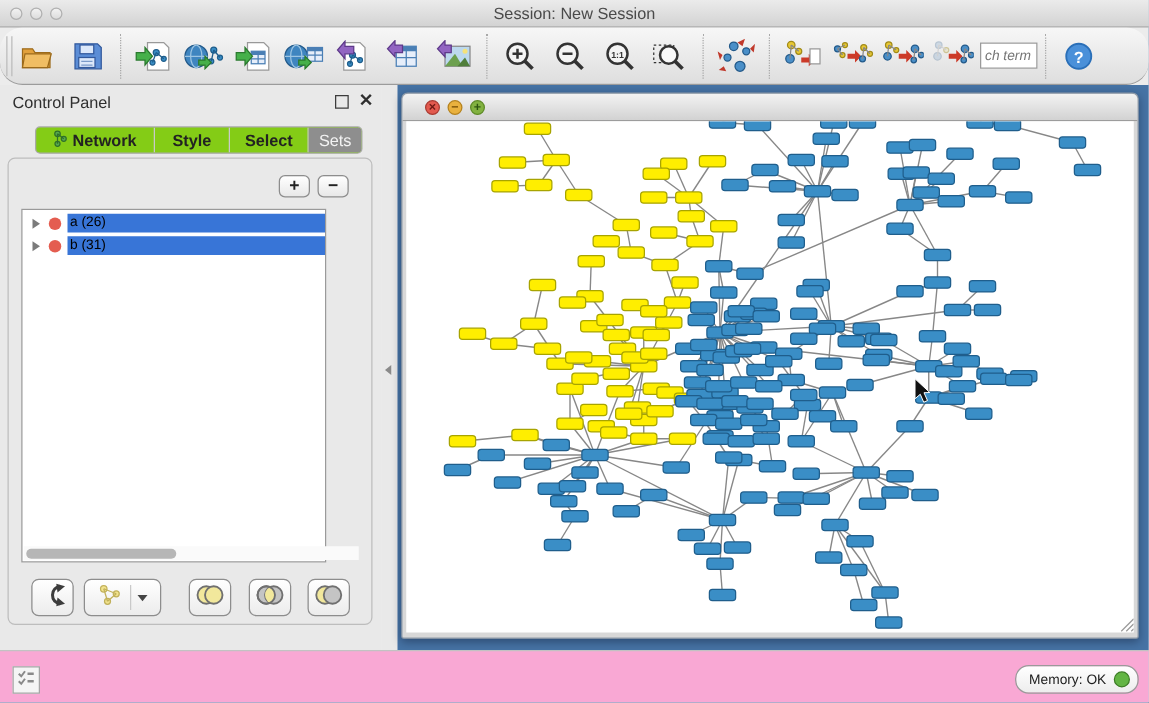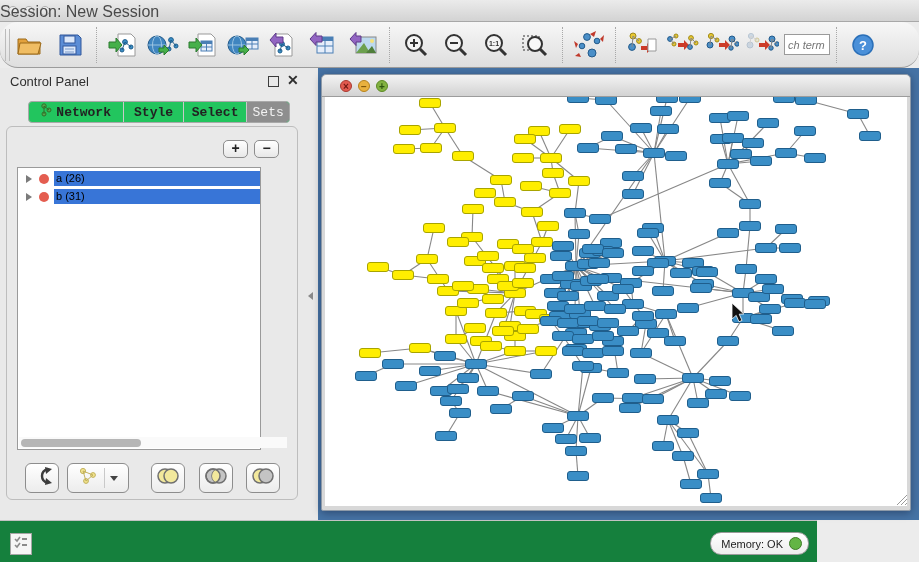--- a/index.html
+++ b/index.html
@@ -5,22 +5,22 @@
   * { margin:0; padding:0; box-sizing:border-box; }
   html,body { width:919px; height:562px; }
   body { font-family:"Liberation Sans", sans-serif; background:#ececec; position:relative; overflow:hidden; }
 
   
   .titlebar { position:absolute; left:0; top:0; width:919px; height:22px;
     background:linear-gradient(#ebebeb,#d3d3d3); border-bottom:1px solid #a8a8a8; }
   .traffic { position:absolute; top:6px; width:10px; height:10px; border-radius:50%;
     border:1px solid #b0b0b0; background:linear-gradient(#f2f2f2,#dcdcdc); }
   .t1{left:8px}.t2{left:24px}.t3{left:40px}
-  .win-title { position:absolute; left:0; right:0; top:3px; 
-    font-size:16px; color:#4a4a4a; }
+  .win-title { position:absolute; left:0; right:0; top:3px; text-align:center;
+    font-size:13px; color:#4a4a4a; }
 
   
   .toolbar { position:absolute; left:0; top:22px; width:919px; height:46px;
     background:linear-gradient(#f7f7f7,#dedede); border-bottom:1px solid #9b9b9b;
     display:flex; align-items:center;border-radius:18px; }
   .grip { width:5px; height:32px; margin-left:5px;
     border-left:1px solid #bbb; border-right:1px solid #bbb; }
   .tb-sep { width:1px; height:36px; margin:0 6px; border-left:1px dotted #a8a8a8; }
   .tb-btn { width:40px; height:38px; display:flex; align-items:center; justify-content:center; }
   .tb-btn svg { display:block; }
@@ -30,21 +30,21 @@
 
   
   .cpanel { position:absolute; left:0; top:68px; width:305px; height:452px; background:#e9e9e9; }
   .cp-header { position:absolute; left:0; top:0; width:100%; height:28px; }
   .cp-title { position:absolute; left:10px; top:6px; font-size:13px; color:#2f2f2f; }
   .cp-float { position:absolute; left:268px; top:8px; width:11px; height:11px;
     border:1.5px solid #3c3c3c; background:transparent; }
   .cp-close { position:absolute; left:287px; top:4px; font-size:14px; font-weight:bold; color:#2f2f2f; }
 
   .tabbar { position:absolute; left:28px; top:33px; width:262px; height:22px;
-    background:#22c55e; border:1px solid #a9a9a9; border-radius:4px; display:flex; overflow:hidden;font-family:Liberation Mono, monospace; }
+    background:#84cc16; border:1px solid #a9a9a9; border-radius:4px; display:flex; overflow:hidden; }
   .tab { display:flex; align-items:center; justify-content:center; gap:4px;
     font-size:13px; font-weight:bold; color:#222; height:100%; border-right:1px solid #c9c9c9; }
   .tab:last-child { border-right:none; }
   .tab-network{width:96px}.tab-style{width:60px}.tab-select{width:64px}
   .tab-sets{width:42px; background:#8e8e8e; color:#f3f3f3; font-weight:normal; border-radius:0 3px 3px 0;}
 
   .sets-panel { position:absolute; left:6px; top:58px; width:292px; height:374px;
     border:1px solid #bdbdbd; border-radius:6px; background:#e9e9e9; }
   .mini-btn { position:absolute; top:13px; width:25px; height:18px; background:linear-gradient(#ffffff,#e8e8e8);
     border:1px solid #8d8d8d; border-radius:5px; text-align:center; font-size:14px; font-weight:bold;
@@ -86,22 +86,22 @@
   .nf-title .txt { position:absolute; left:0; right:0; top:4px; text-align:center;
     font-size:13px; color:#1c1c1c; }
   .nfc { position:absolute; top:5px; width:12px; height:12px; border-radius:50%;
     font-size:10px; font-weight:bold; text-align:center; line-height:11px; }
   .nfc.close{left:18px; background:#e25a4f; border:1px solid #a93a31; color:#6d1812;}
   .nfc.min{left:36px; background:#e9b13e; border:1px solid #b5821d; color:#7d5408;}
   .nfc.max{left:54px; background:#82b241; border:1px solid #5d8a25; color:#2d5510;}
   .canvas { position:relative; width:582px; height:409px; margin-left:3px; background:#fff; overflow:hidden; }
 
   
-  .statusbar { position:absolute; left:0; top:520px; width:817px; height:42px;
-    background:#15803d; border-top:1px solid #c2c2c2; }
+  .statusbar { position:absolute; left:0; top:520px; width:919px; height:42px;
+    background:#f9a8d4; border-top:1px solid #c2c2c2; }
   .task-icon { position:absolute; left:10px; top:12px; width:22px; height:22px;
     background:#f5f5f5; border:1px solid #a5a5a5; display:flex; align-items:center; justify-content:center; }
   .mem-btn { position:absolute; right:8px; top:11px; height:23px; padding:0 6px 0 10px;
     background:linear-gradient(#ffffff,#ededed); border:1px solid #9a9a9a; border-radius:11px;
     display:flex; align-items:center; gap:6px; font-size:11px; color:#1c1c1c; }
   .mem-dot { width:13px; height:13px; border-radius:50%; background:#63b544; border:1px solid #3e7d27; }
 </style>
 </head>
 <body>
 

